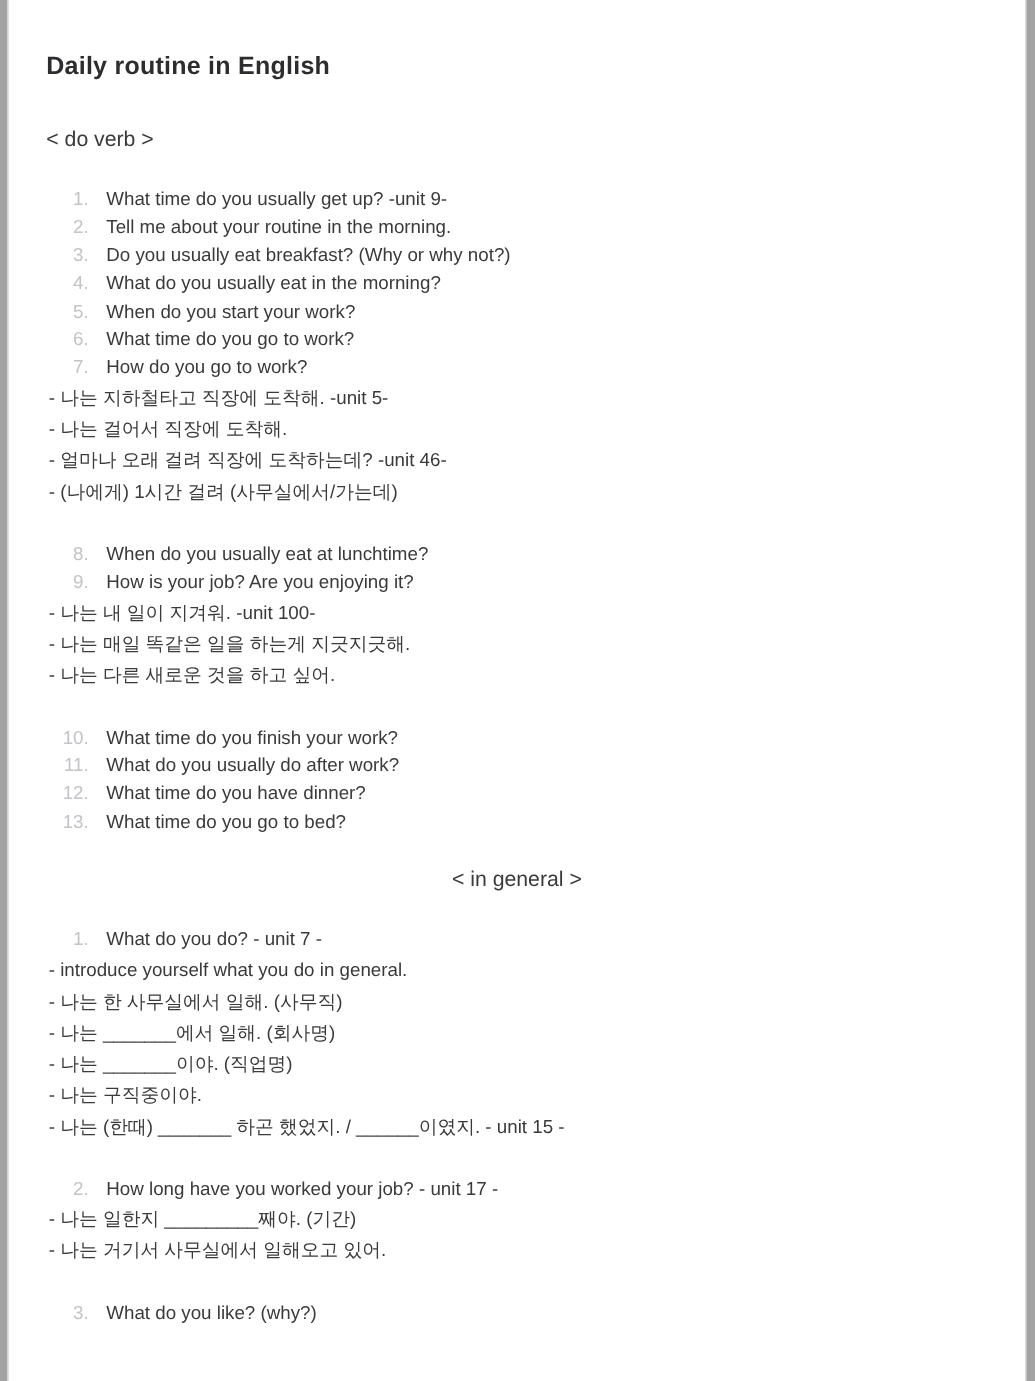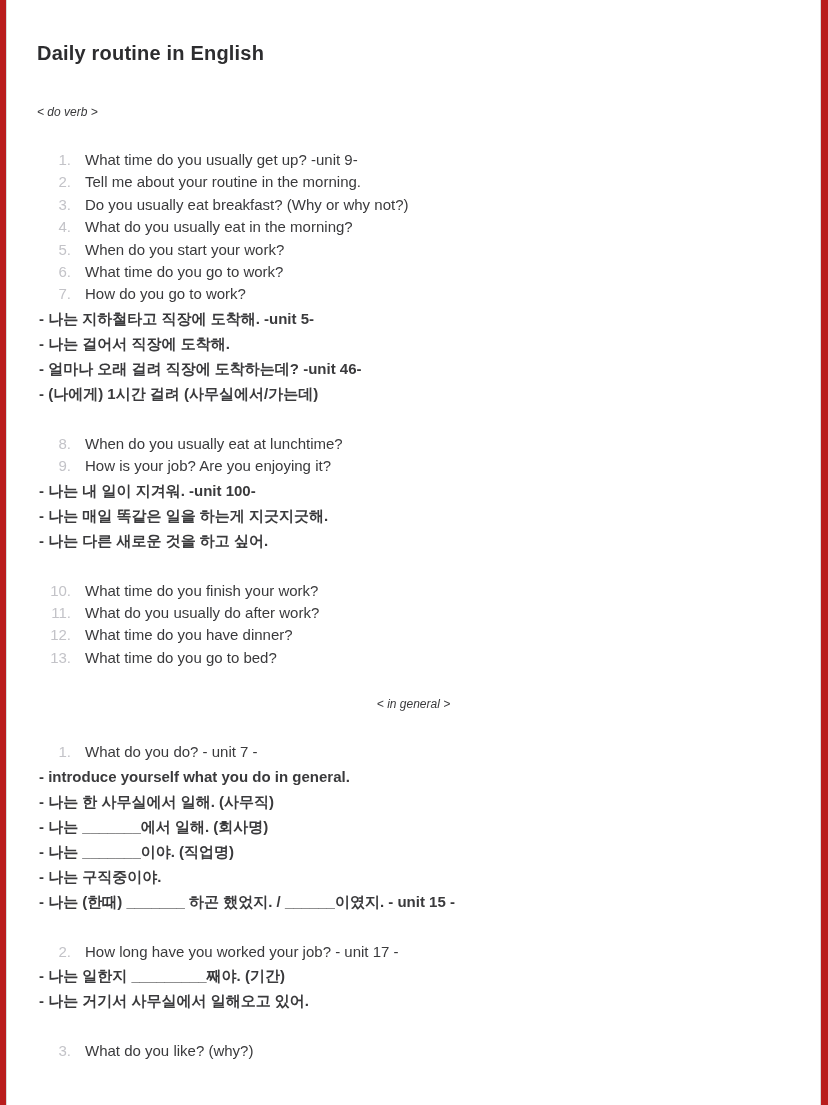--- a/index.html
+++ b/index.html
@@ -6,21 +6,21 @@
   html, body {
     width: 828px;
     height: 1105px;
     overflow: hidden;
     background: #e9e9eb;
     font-family: "Liberation Sans", "DejaVu Sans", sans-serif;
   }
   .page-frame {
     width: 828px;
     height: 1105px;
-    background: #b91c1c;
+    background: #a3a3a3;
   }
   .document-page {
     margin-left: 6px;
     margin-right: 7px;
     width: 815px;
     min-height: 1105px;
     background: #ffffff;
     border-left: 1px solid #d9d9db;
     border-right: 1px solid #d9d9db;
     padding: 41px 30px 40px 30px;
@@ -28,25 +28,24 @@
   }
   .doc-title {
     font-size: 20px;
     line-height: 24px;
     font-weight: 700;
     color: #2d2d2f;
     margin: 0 0 36px 0;
     letter-spacing: 0.2px;
   }
   .section-label {
-    font-size: 12px;
+    font-size: 17px;
     line-height: 22px;
     color: #3a3a3c;
     margin: 0 0 26px 0;
-    font-style: italic;
   }
   .section-label.spaced-top { margin-top: 24px; text-align: center; }
   .olist { margin: 0; }
   .list-row {
     display: flex;
     align-items: baseline;
     font-size: 15px;
     line-height: 22.4px;
   }
   .list-row .num {
@@ -55,21 +54,20 @@
     text-align: right;
     margin-right: 14px;
     color: #c3c3c8;
   }
   .list-row .txt { color: #3a3a3c; }
   .text-line {
     font-size: 15px;
     line-height: 25px;
     padding-left: 2px;
     color: #3a3a3c;
-    font-weight: bold;
   }
   .blank-line { height: 27px; }
 </style>
 </head>
 <body>
 
 <div class="page-frame">
   <div class="document-page">
     <h1 class="doc-title">Daily routine in English</h1>
     <div>

